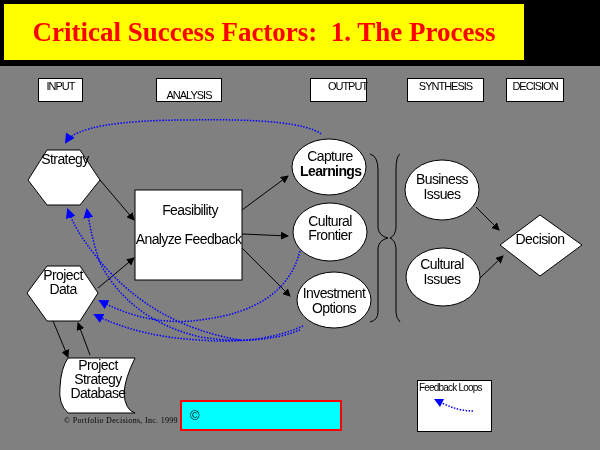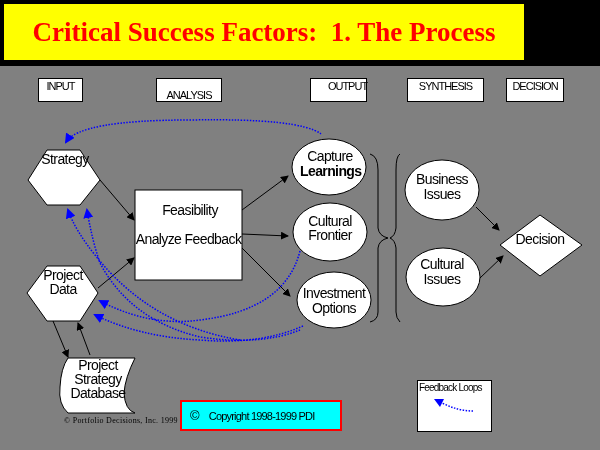--- a/index.html
+++ b/index.html
@@ -99,21 +99,20 @@
 <div class="lbl" style="left:412px;top:272px;width:60px;">Issues</div>
 <div class="lbl" style="left:510px;top:232px;width:60px;">Decision</div>
 <div class="lbl" style="left:66px;top:358px;width:64px;line-height:14px;">Project</div>
 <div class="lbl" style="left:66px;top:372px;width:64px;line-height:14px;">Strategy</div>
 <div class="lbl" style="left:66px;top:386px;width:64px;line-height:14px;">Database</div>
 
 <div class="pdi-note">© Portfolio Decisions, Inc. 1999</div>
 
 <div class="copyright-box">
   <span class="c">©</span>
-  <span>Copyright 1998-1999 PDI</span>
 </div>
 
 <div class="legend-box">
   <div class="legend-title">Feedback Loops</div>
   <svg width="75" height="52" style="position:absolute;left:0;top:0">
     <path d="M55,30 Q40,30 24,22" fill="none" stroke="#0000ff" stroke-width="1.5" stroke-dasharray="1.5,1.5"></path>
     <path d="M16,18 L26,18 L22,26 Z" fill="#0000ff"></path>
   </svg>
 </div>
 

